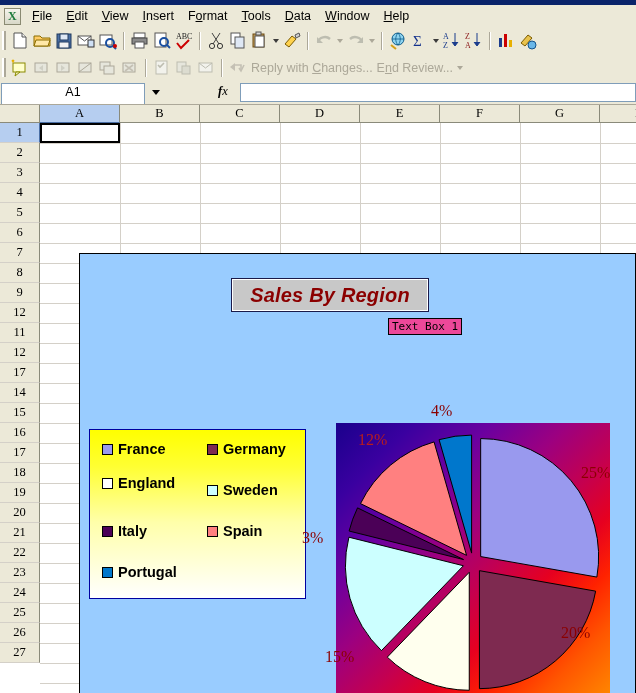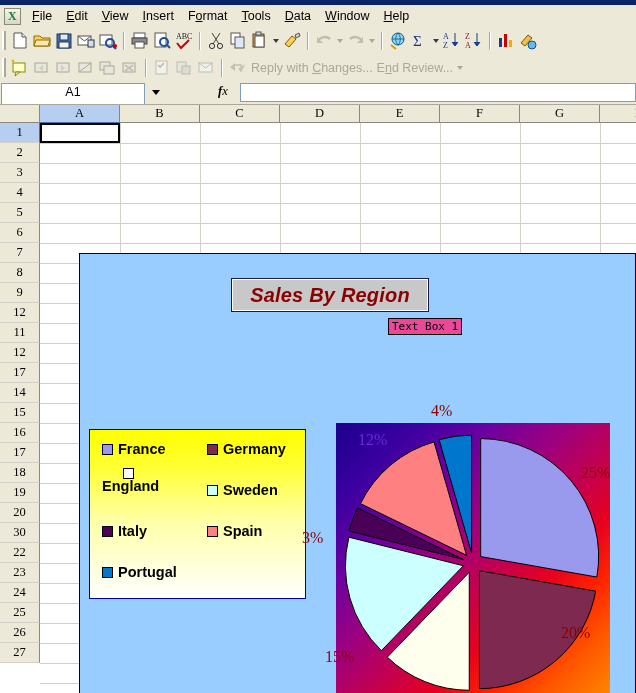--- a/index.html
+++ b/index.html
@@ -390,21 +390,21 @@
         <div class="rowhead" style="top: 218px;">11</div>
         <div class="rowhead" style="top: 238px;">12</div>
         <div class="rowhead" style="top: 258px;">17</div>
         <div class="rowhead" style="top: 278px;">14</div>
         <div class="rowhead" style="top: 298px;">15</div>
         <div class="rowhead" style="top: 318px;">16</div>
         <div class="rowhead" style="top: 338px;">17</div>
         <div class="rowhead" style="top: 358px;">18</div>
         <div class="rowhead" style="top: 378px;">19</div>
         <div class="rowhead" style="top: 398px;">20</div>
-        <div class="rowhead" style="top: 418px;">30</div>
+        <div class="rowhead" style="top: 418px;">21</div>
         <div class="rowhead" style="top: 438px;">22</div>
         <div class="rowhead" style="top: 458px;">23</div>
         <div class="rowhead" style="top: 478px;">24</div>
         <div class="rowhead" style="top: 498px;">25</div>
         <div class="rowhead" style="top: 518px;">26</div>
         <div class="rowhead" style="top: 538px;">27</div>
       </div>
     <div class="cellgrid">
       <div id="vlines">
           <div class="vline" style="left: 80px;"></div>
@@ -460,21 +460,21 @@
       <div class="legend">
         <div id="legend-items">
             <div class="lgitem" style="left: 12px; top: 12px;">
               <span class="lgsw" style="background: rgb(153, 153, 238);"></span>
               <span class="lgtx">France</span>
             </div>
             <div class="lgitem" style="left: 117px; top: 12px; text-align: right;">
               <span class="lgsw" style="background: rgb(126, 42, 80);"></span>
               <span class="lgtx">Germany</span>
             </div>
-            <div class="lgitem" style="left: 12px; top: 38px; flex-direction: column;">
+            <div class="lgitem" style="left: 12px; top: 46px;">
               <span class="lgsw" style="background: rgb(255, 255, 255);"></span>
               <span class="lgtx">England</span>
             </div>
             <div class="lgitem" style="left: 117px; top: 53px;">
               <span class="lgsw" style="background: rgb(204, 255, 255);"></span>
               <span class="lgtx">Sweden</span>
             </div>
             <div class="lgitem" style="left: 12px; top: 94px;">
               <span class="lgsw" style="background: rgb(75, 0, 87);"></span>
               <span class="lgtx">Italy</span>
@@ -501,19 +501,19 @@
             <path d="M 130.5721239031346 132.33955556881023 L 24.51442643983289 80.61176024769912 A 118 118 0 0 1 98.04691591672875 18.910675448088583 Z" fill="#ff8080" stroke="#000" stroke-width="1"></path>
             <path d="M 135.60826899039935 130.0973193125843 L 103.08306100399349 16.668439191862646 A 118 118 0 0 1 135.60826899039932 12.09731931258429 Z" fill="#0077cc" stroke="#000" stroke-width="1"></path>
           </svg>
       </div>
 
       <div id="pct-labels">
           <div class="pctlabel" style="left: 501px; top: 210px; color: rgb(139, 0, 0);">25%</div>
           <div class="pctlabel" style="left: 481px; top: 370px; color: rgb(139, 0, 0);">20%</div>
           <div class="pctlabel" style="left: 245px; top: 394px; color: rgb(139, 0, 0);">15%</div>
           <div class="pctlabel" style="left: 222px; top: 275px; color: rgb(139, 0, 0);">3%</div>
-          <div class="pctlabel" style="left: 278px; top: 177px; color: #6d28d9;">12%</div>
+          <div class="pctlabel" style="left: 278px; top: 177px; color: #b91c1c;">12%</div>
           <div class="pctlabel" style="left: 351px; top: 148px; color: rgb(139, 0, 0);">4%</div>
         </div>
     </div>
   </div>
 
 </div>
 
 </body></html>

